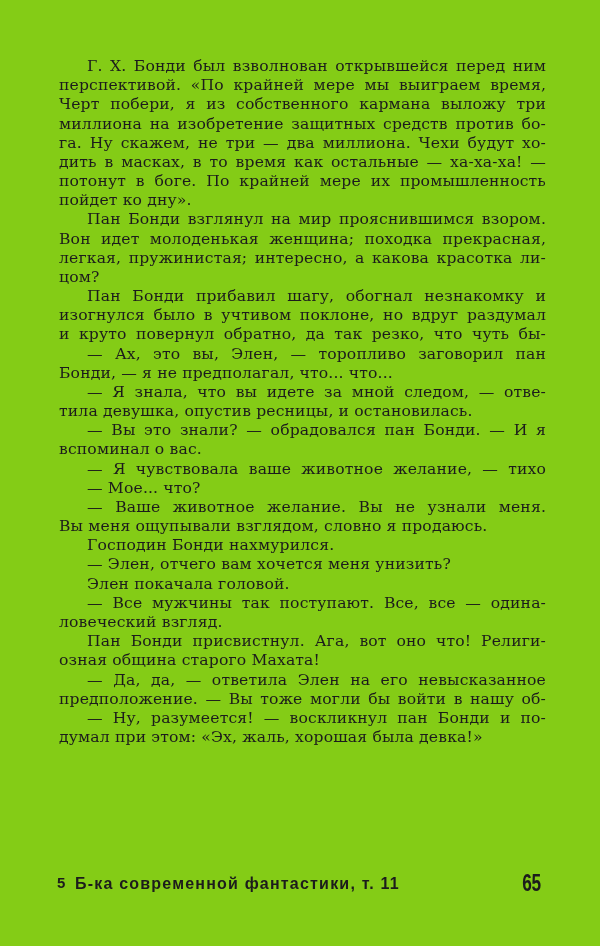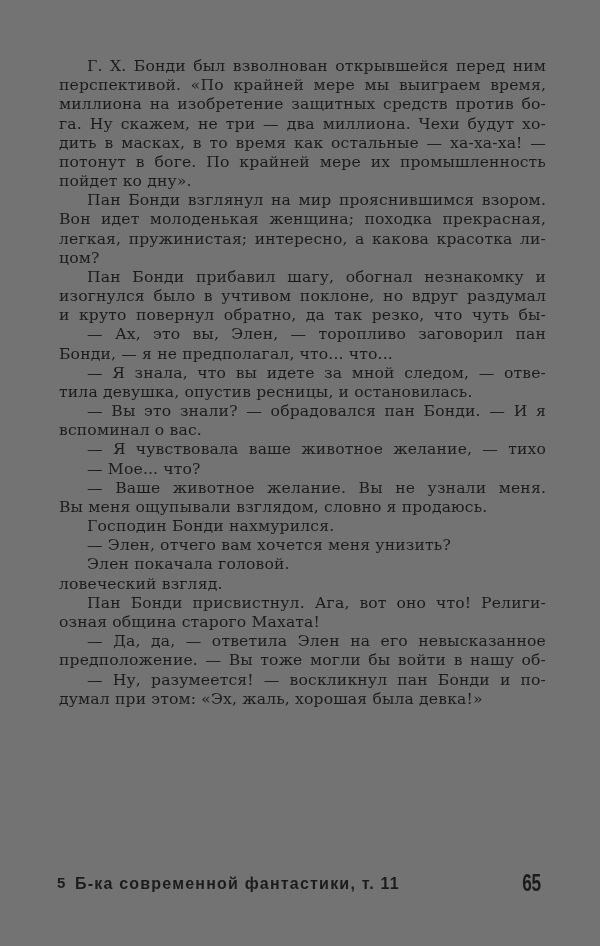--- a/index.html
+++ b/index.html
@@ -12,21 +12,21 @@
       height: 946px;
       position: relative;
       overflow: hidden;
     }
     .page {
       position: absolute;
       left: 0;
       top: 0;
       width: 600px;
       height: 946px;
-      background: #737373;
+      background: #84cc16;
     }
     .body-text {
       position: absolute;
       left: 59px;
       top: 57px;
       width: 487px;
       font-family: "DejaVu Serif", "Liberation Serif", serif;
       font-size: 15.6px;
       line-height: 19.18px;
       color: #1c1c1c;
@@ -81,20 +81,21 @@
       letter-spacing: -0.5px;
     }
   </style>
 </head>
 <body>
 
 <div class="page">
   <div class="body-text" id="body-text">
       <span class="line indent">Г. Х. Бонди был взволнован открывшейся перед ним</span>
       <span class="line">перспективой. «По крайней мере мы выиграем время,</span>
+      <span class="line">Черт побери, я из собственного кармана выложу три</span>
       <span class="line">миллиона на изобретение защитных средств против бо-</span>
       <span class="line">га. Ну скажем, не три — два миллиона. Чехи будут хо-</span>
       <span class="line">дить в масках, в то время как остальные — ха-ха-ха! —</span>
       <span class="line">потонут в боге. По крайней мере их промышленность</span>
       <span class="line last">пойдет ко дну».</span>
       <span class="line indent">Пан Бонди взглянул на мир прояснившимся взором.</span>
       <span class="line">Вон идет молоденькая женщина; походка прекрасная,</span>
       <span class="line">легкая, пружинистая; интересно, а какова красотка ли-</span>
       <span class="line last">цом?</span>
       <span class="line indent">Пан Бонди прибавил шагу, обогнал незнакомку и</span>
@@ -106,20 +107,21 @@
       <span class="line last">тила девушка, опустив ресницы, и остановилась.</span>
       <span class="line indent">— Вы это знали? — обрадовался пан Бонди. — И я</span>
       <span class="line last">вспоминал о вас.</span>
       <span class="line indent">— Я чувствовала ваше животное желание, — тихо</span>
       <span class="line indent last">— Мое... что?</span>
       <span class="line indent">— Ваше животное желание. Вы не узнали меня.</span>
       <span class="line last">Вы меня ощупывали взглядом, словно я продаюсь.</span>
       <span class="line indent last">Господин Бонди нахмурился.</span>
       <span class="line indent last">— Элен, отчего вам хочется меня унизить?</span>
       <span class="line indent last">Элен покачала головой.</span>
+      <span class="line indent">— Все мужчины так поступают. Все, все — одина-</span>
       <span class="line last">ловеческий взгляд.</span>
       <span class="line indent">Пан Бонди присвистнул. Ага, вот оно что! Религи-</span>
       <span class="line last">озная община старого Махата!</span>
       <span class="line indent">— Да, да, — ответила Элен на его невысказанное</span>
       <span class="line">предположение. — Вы тоже могли бы войти в нашу об-</span>
       <span class="line indent">— Ну, разумеется! — воскликнул пан Бонди и по-</span>
       <span class="line last">думал при этом: «Эх, жаль, хорошая была девка!»</span>
     </div>
 
   <div class="footer">

